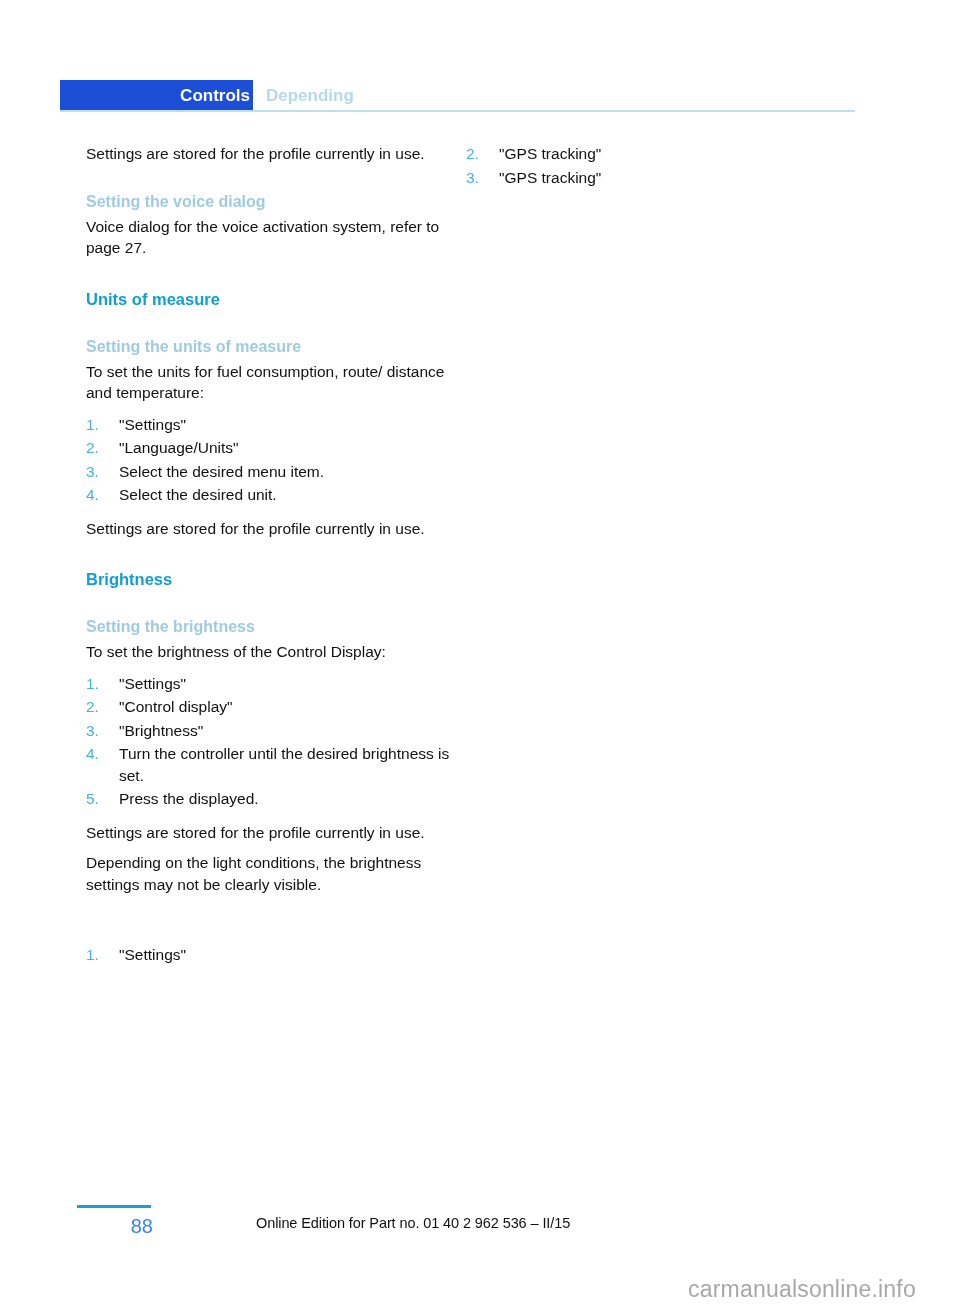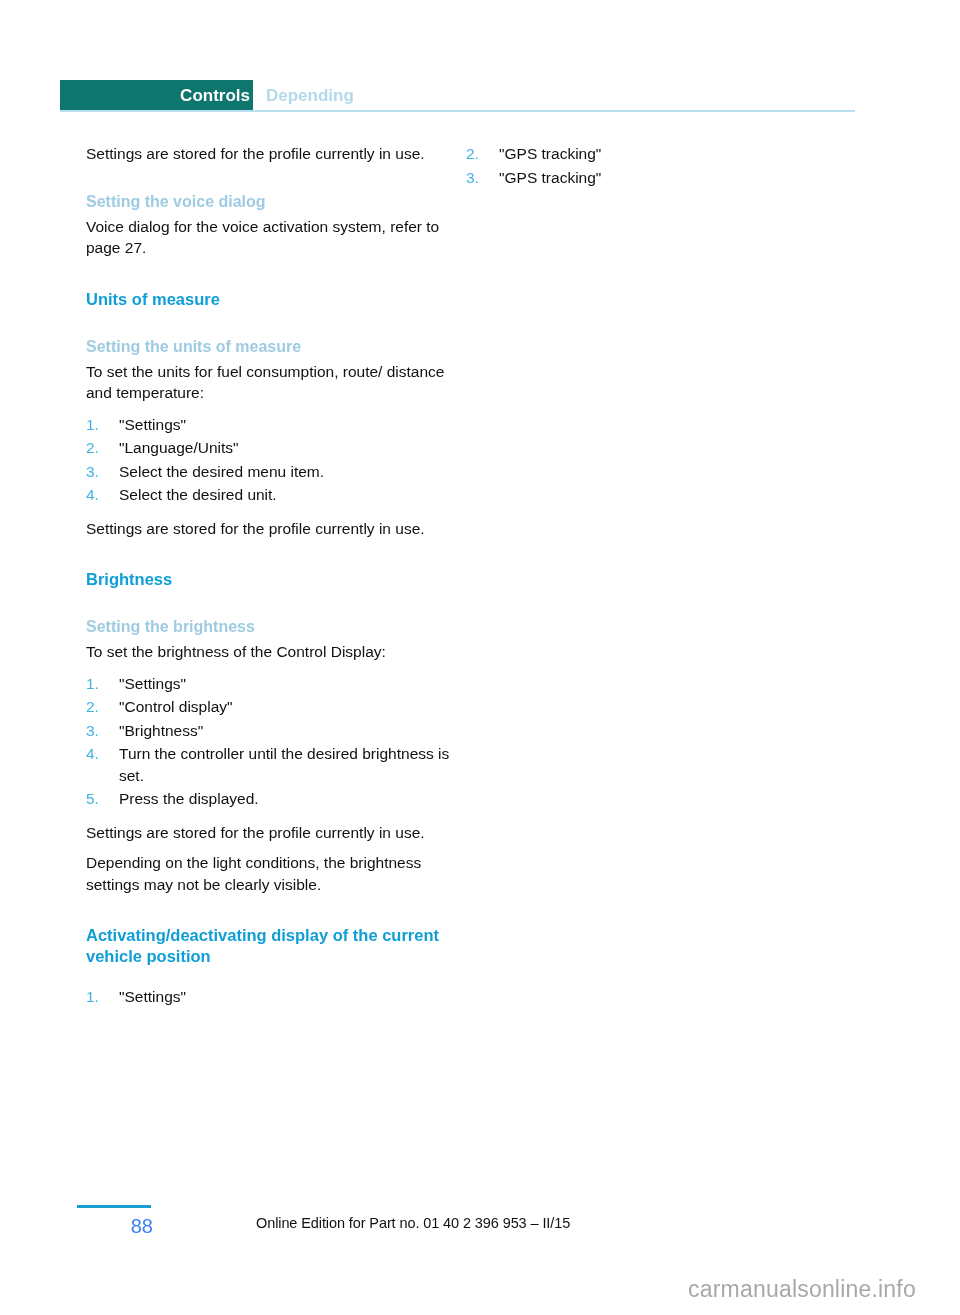--- a/index.html
+++ b/index.html
@@ -31,21 +31,21 @@
     width: 795px;
     height: 2px;
     background: #b9dff0;
   }
   .tab-active {
     position: absolute;
     left: 0;
     top: 0;
     width: 193px;
     height: 31px;
-    background: #0f766e;
+    background: #1d4ed8;
     color: #ffffff;
     font-size: 17px;
     font-weight: bold;
     line-height: 31px;
     text-align: right;
     padding-right: 0;
     box-sizing: border-box;
   }
   .tab-active span {
     padding-right: 3px;
@@ -209,31 +209,30 @@
       <li><span class="num">2.</span><span>"Control display"</span></li>
       <li><span class="num">3.</span><span>"Brightness"</span></li>
       <li><span class="num">4.</span><span>Turn the controller until the desired brightness is set.</span></li>
       <li><span class="num">5.</span><span>Press the displayed.</span></li>
     </ol>
     <div class="sp-aftlist"></div>
     <p class="body">Settings are stored for the profile currently in use.</p>
     <div class="sp-para"></div>
     <p class="body">Depending on the light conditions, the brightness settings may not be clearly visible.</p>
     <div class="sp-h1"></div>
-    <div class="h1">Activating/deactivating display of the current vehicle position</div>
     <div class="sp-para"></div>
     <div class="sp-list"></div>
     <ol class="steps">
       <li><span class="num">1.</span><span>"Settings"</span></li>
     </ol>
   </div>
 
 <div class="col col-right">
     <ol class="steps">
       <li><span class="num">2.</span><span>"GPS tracking"</span></li>
       <li><span class="num">3.</span><span>"GPS tracking"</span></li>
     </ol>
   </div>
 
 <div class="footer-rule"></div>
 <div class="footer-pageno">88</div>
-<div class="footer-edition">Online Edition for Part no. 01 40 2 396 953 – II/15</div>
+<div class="footer-edition">Online Edition for Part no. 01 40 2 962 536 – II/15</div>
 <div class="watermark">carmanualsonline.info</div>
 
 </body></html>

